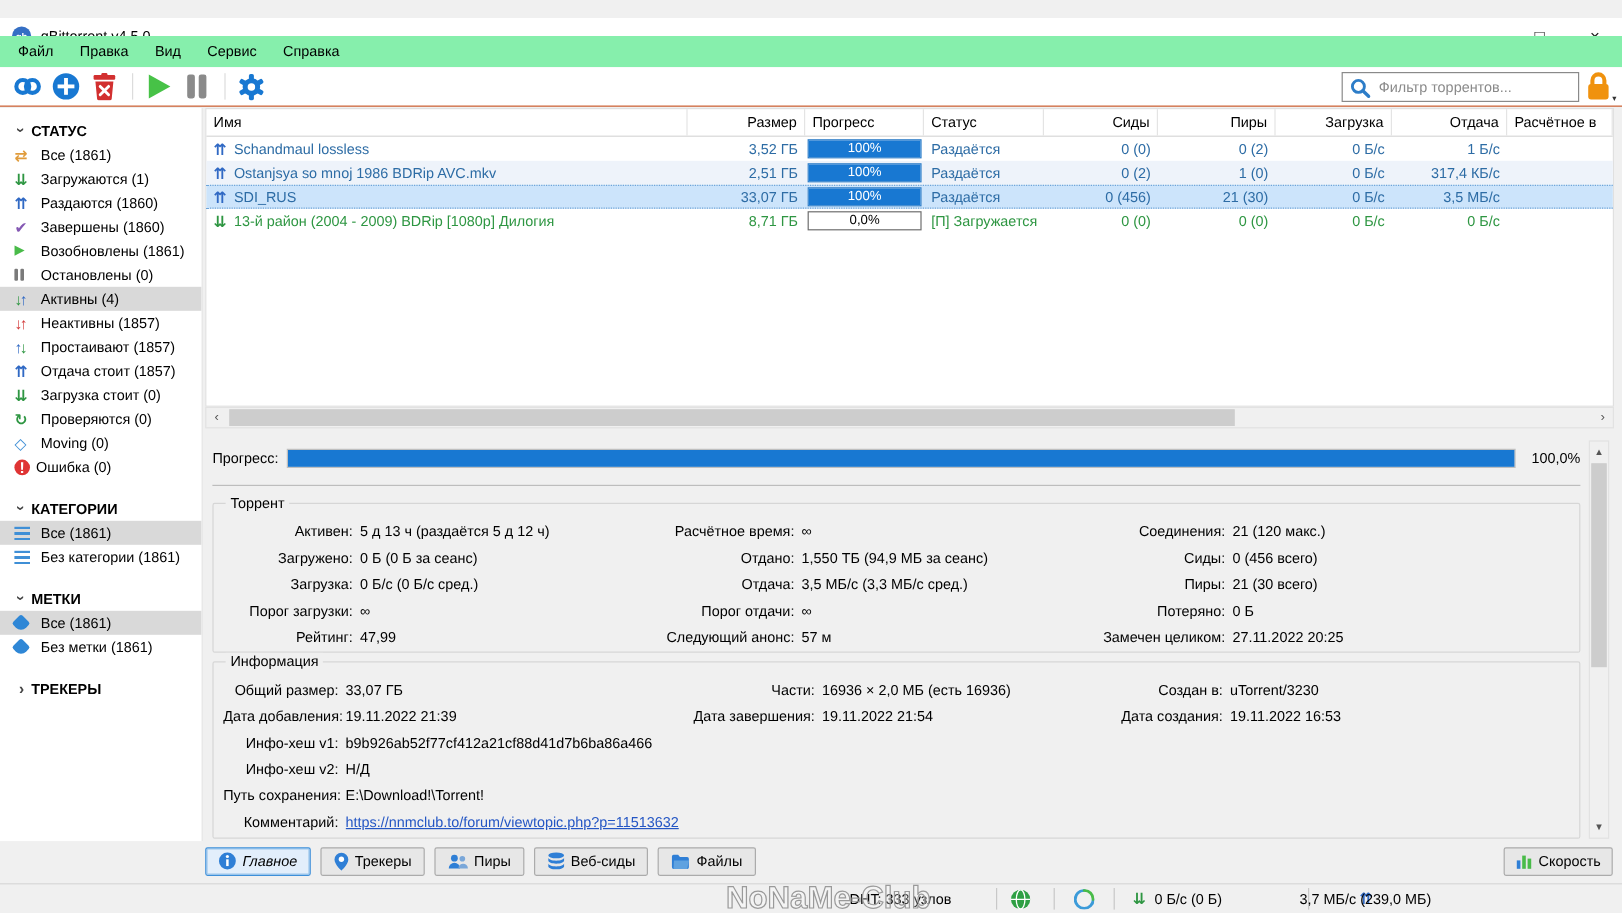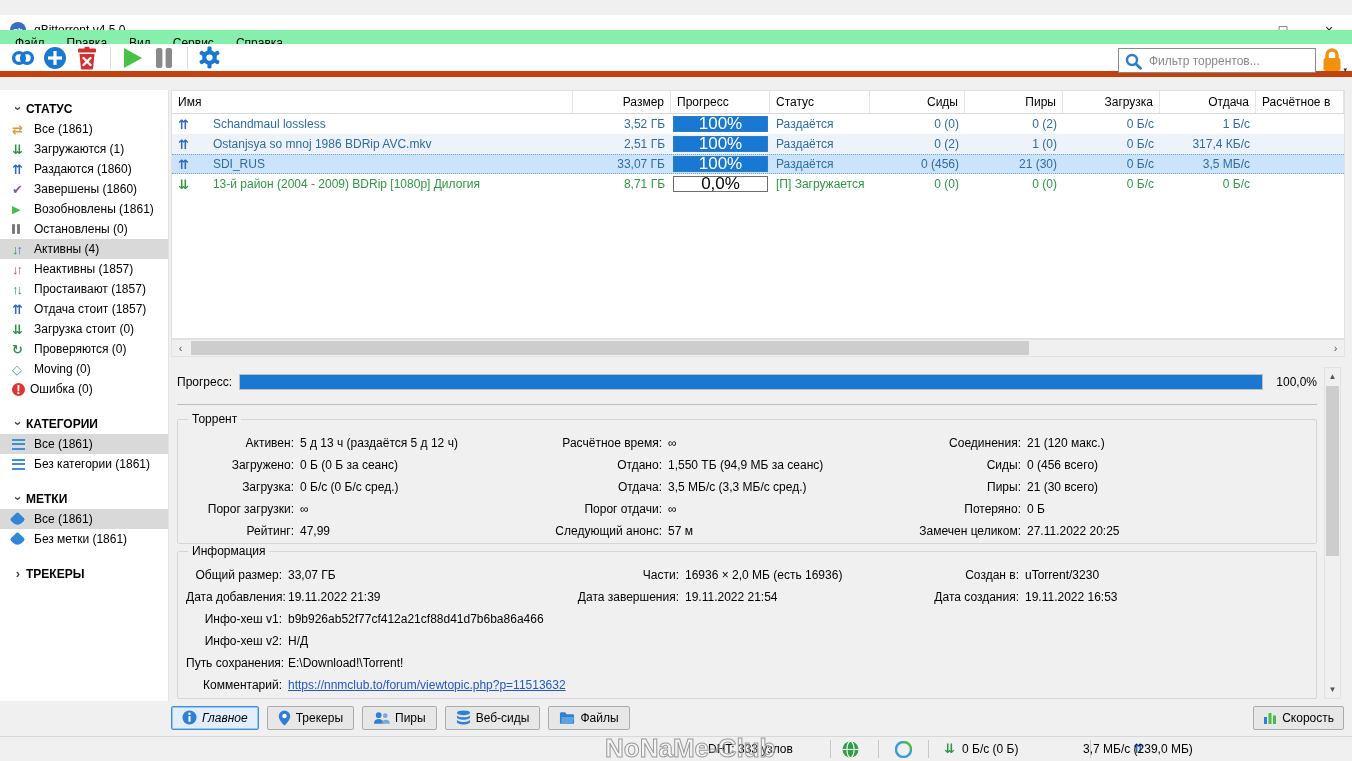--- a/index.html
+++ b/index.html
@@ -11,21 +11,21 @@
   .app-logo { width:16px; height:16px; border-radius:50%; background:#356fc4; color:#fff; font-size:8px; font-weight:bold; display:flex; align-items:center; justify-content:center; margin:0 8px 0 10px; }
   .title-text { font-size:12px; }
   .win-controls { margin-left:auto; display:flex; height:30px; }
   .win-btn { width:46px; height:30px; display:flex; align-items:center; justify-content:center; font-size:14px; color:#111; }
 
   
   .menubar { position:absolute; left:0; top:30px; width:1352px; height:26px; background:#86efac; display:flex; align-items:center; padding-left:4px; }
   .menu-item { padding:4px 11px; font-size:12px; }
 
   
-  .toolbar { position:absolute; left:0; top:44px; width:1352px; height:33px; background:#fff; border-bottom:6px solid #c2410c; display:flex; align-items:center; padding-left:8px; }
+  .toolbar { position:absolute; left:0; top:56px; width:1352px; height:33px; background:#fff; border-bottom:1px solid #c2410c; display:flex; align-items:center; padding-left:8px; }
   .tool-btn { width:30px; height:28px; display:flex; align-items:center; justify-content:center; margin-right:2px; }
   .tool-sep { width:1px; height:22px; background:#dcdcdc; margin:0 6px; }
   .filter-box { position:absolute; right:36px; top:4px; width:198px; height:25px; border:1px solid #8a8a8a; background:#fff; display:flex; align-items:center; }
   .filter-box input { border:none; outline:none; flex:1; font:12px "Liberation Sans",sans-serif; color:#444; padding:0 4px; }
   .filter-box input::placeholder { color:#8a8a8a; }
   .lock-wrap { position:absolute; right:6px; top:3px; width:26px; height:27px; }
   .lock-caret { position:absolute; right:-1px; bottom:0; font-size:7px; color:#333; }
 
   
   .main { position:absolute; left:0; top:89px; width:1352px; height:612px; background:#f0f0f0; }
@@ -65,26 +65,26 @@
   .thead { display:grid; grid-template-columns:401px 98px 99px 100px 95px 98px 97px 96px 1fr; height:23px; border-bottom:1px solid #d8d8d8; }
   .th { padding:4px 6px; font-size:12px; border-right:1px solid #e4e4e4; overflow:hidden; white-space:nowrap; }
   .th.r { text-align:right; }
   .trow { display:grid; grid-template-columns:401px 98px 99px 100px 95px 98px 97px 96px 1fr; height:20px; align-items:center; }
   .trow.alt { background:#eef3fa; }
   .trow.selected { background:#cce4fb; border-top:1px dotted #6ea4d8; border-bottom:1px dotted #6ea4d8; }
   .td { padding:0 6px; white-space:nowrap; overflow:hidden; font-size:12px; }
   .td.r { text-align:right; }
   .trow.seeding .td { color:#2d6ca5; }
   .trow.downloading .td { color:#2e9642; }
-  .name-cell { display:flex; align-items:center; gap:24px; }
+  .name-cell { display:flex; align-items:center; gap:6px; }
   .name-cell .ic { font-size:13px; font-weight:bold; line-height:1; }
   .pcell { padding:1px 2px; }
   .pbar { position:relative; height:16px; border:1px solid #2d7dc8; background:#fff; }
   .pbar .fill { position:absolute; left:0; top:0; bottom:0; background:#1878d2; }
-  .pbar .ptext { position:absolute; inset:0; display:flex; align-items:center; justify-content:center; color:#fff; font-size:17px; }
+  .pbar .ptext { position:absolute; inset:0; display:flex; align-items:center; justify-content:center; color:#fff; font-size:11px; }
   .pbar.empty { border-color:#6e6e6e; }
   .pbar.empty .ptext { color:#000; }
 
   
   .hscroll { position:absolute; left:171px; top:250px; width:1174px; height:18px; background:#f0f0f0; border:1px solid #e2e2e2; display:flex; align-items:center; }
   .hs-arrow { width:17px; height:16px; display:flex; align-items:center; justify-content:center; color:#555; font-size:11px; }
   .hs-thumb { height:14px; width:838px; background:#cdcdcd; margin-left:2px; }
 
   
   .details { position:absolute; left:171px; top:276px; width:1174px; height:336px; background:#f0f0f0; }

